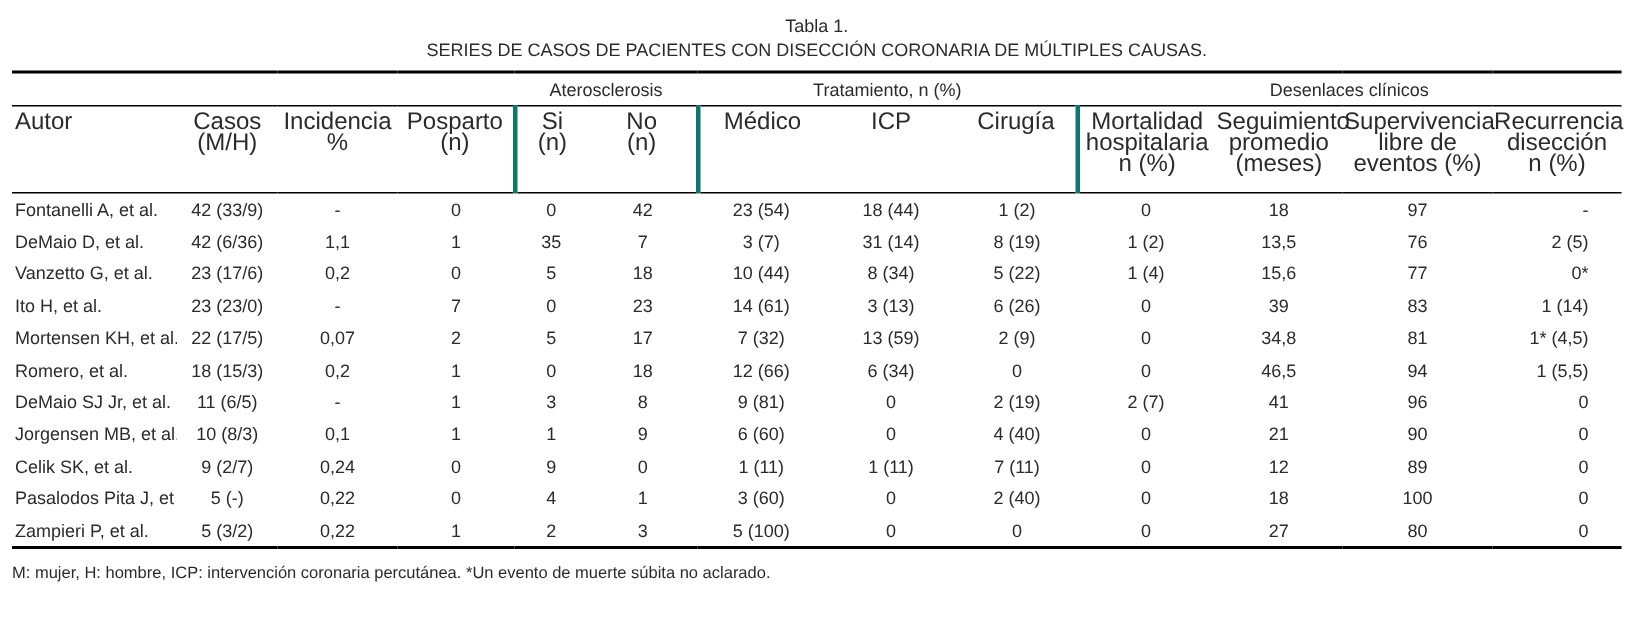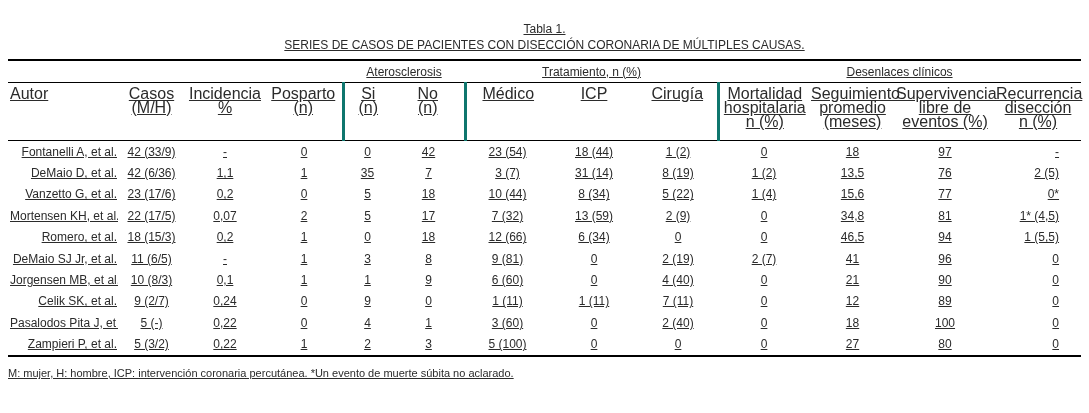--- a/index.html
+++ b/index.html
@@ -2,21 +2,21 @@
 <html><head>
 <meta charset="utf-8">
 <style>
   html,body{margin:0;padding:0;background:#fff;}
   body{
     width:1089px;height:413px;overflow:hidden;
     font-family:"Liberation Sans", sans-serif;
     color:#2b2b2b;
     -webkit-font-smoothing:antialiased;
   }
-  .page{padding:16px 8px;text-decoration:underline;}
+  .page{padding:4px 8px;}
   .title-block{text-align:center;padding-top:5px;}
   .table-title{font-size:12px;line-height:16px;}
   .table-subtitle{font-size:12px;line-height:16px;margin-bottom:6px;}
 
   table.data-table{
     width:1073px;
     border-collapse:collapse;
     table-layout:fixed;
     border-top:2px solid #000;
     font-size:12px;
@@ -47,21 +47,21 @@
   th.vline{border-left:3px solid #0f766e;}
   
   tbody td{
     height:21.4px;
     text-align:center;
     padding:0 1px;
     font-size:12px;
     white-space:nowrap;
     overflow:hidden;
   }
-  tbody td:first-child{text-align:right;padding-left:2px;}
+  tbody td:first-child{text-align:left;padding-left:2px;}
   tbody td:last-child{text-align:right;padding-right:22px;}
   tbody{border-bottom:2px solid #000;}
 
   .footnote{
     font-size:11px;
     line-height:14px;
     margin-top:9px;
   }
 </style>
 </head>
@@ -166,20 +166,35 @@
           <td>18</td>
           <td>10 (44)</td>
           <td>8 (34)</td>
           <td>5 (22)</td>
           <td>1 (4)</td>
           <td>15,6</td>
           <td>77</td>
           <td>0*</td>
         </tr>
         <tr>
+          <td>Ito H, et al.</td>
+          <td>23 (23/0)</td>
+          <td>-</td>
+          <td>7</td>
+          <td>0</td>
+          <td>23</td>
+          <td>14 (61)</td>
+          <td>3 (13)</td>
+          <td>6 (26)</td>
+          <td>0</td>
+          <td>39</td>
+          <td>83</td>
+          <td>1 (14)</td>
+        </tr>
+        <tr>
           <td>Mortensen KH, et al.</td>
           <td>22 (17/5)</td>
           <td>0,07</td>
           <td>2</td>
           <td>5</td>
           <td>17</td>
           <td>7 (32)</td>
           <td>13 (59)</td>
           <td>2 (9)</td>
           <td>0</td>

